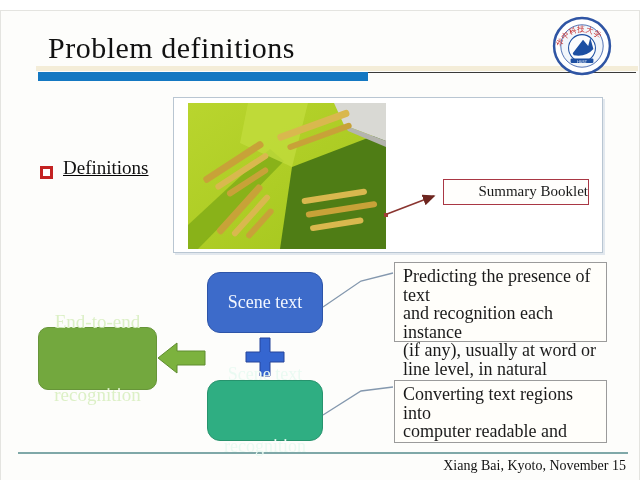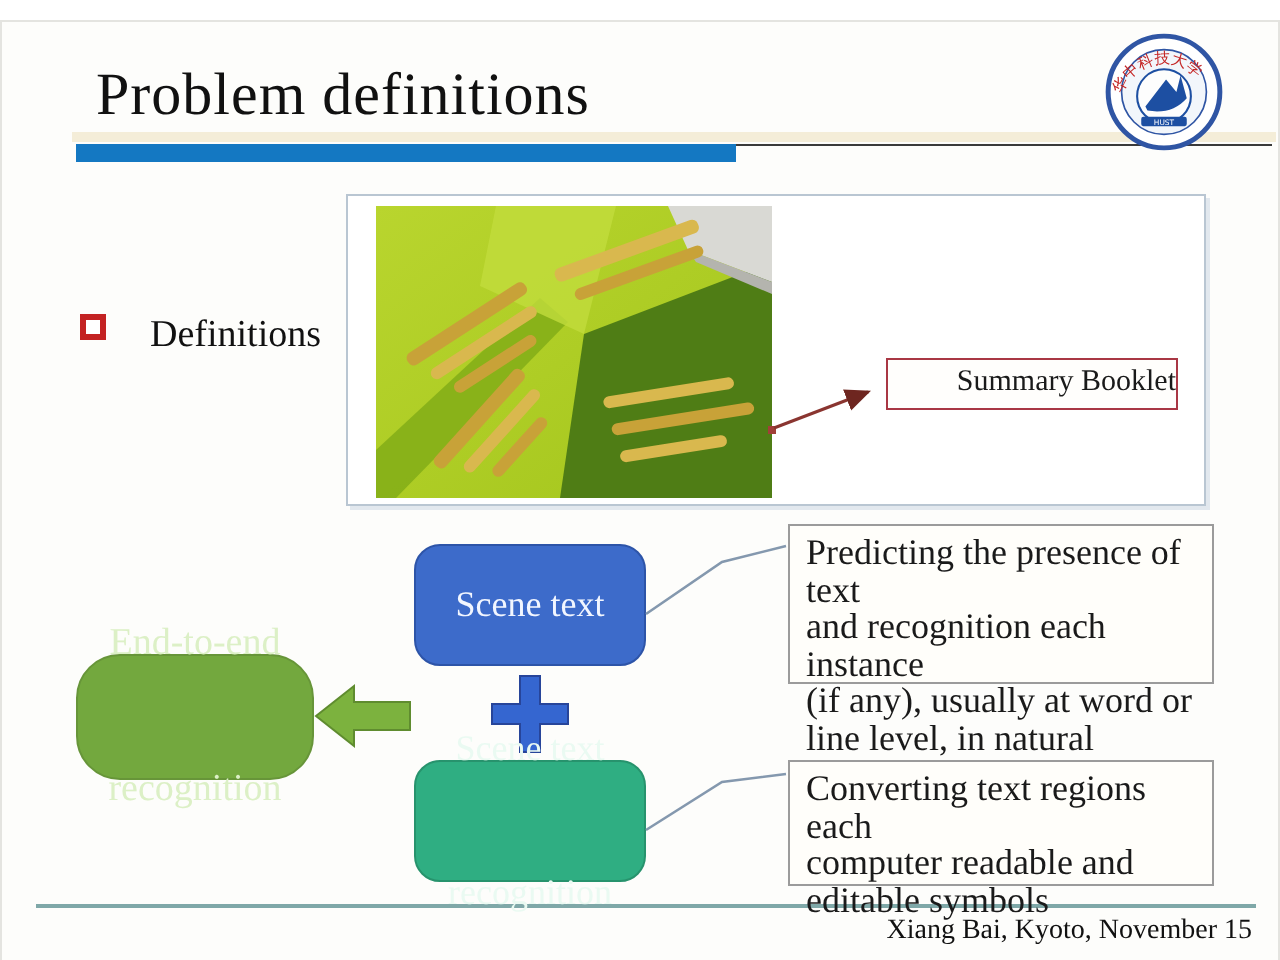--- a/index.html
+++ b/index.html
@@ -11,21 +11,21 @@
   .abs { position:absolute; }
 
   .title { left:48px; top:21px; font-size:30px; color:#111; letter-spacing:0.5px; }
 
   .cream-band { left:36px; top:56px; width:602px; height:5px; background:#f4edd8; }
   .blue-bar   { left:38px; top:62px; width:330px; height:9px; background:#1478c2; }
   .thin-rule  { left:368px; top:62px; width:268px; height:1px; background:#3a3a3a; }
 
   .logo { left:552px; top:6px; width:60px; height:60px; }
 
-  .def-row { left:40px; top:147px; display:flex; align-items:flex-start; gap:22px; }
+  .def-row { left:40px; top:147px; display:flex; align-items:flex-end; gap:10px;text-decoration:underline; }
   .def-square { width:13px; height:13px; border:3px solid #c32222; background:#fff; }
   .def-label { font-size:19px; color:#111; }
 
   .panel {
     left:173px; top:87px; width:430px; height:156px; background:#ffffff;
     border:1px solid #b9c6d2; box-shadow:2px 2px 0 #e2e8ee; z-index:2;
   }
   .photo { position:absolute; left:14px; top:5px; width:198px; height:146px; }
 
   .summary-label {
@@ -34,21 +34,21 @@
     font-size:15px; color:#1a1a1a; z-index:7;
   }
 
   .node {
     width:116px; height:61px; border-radius:13px; display:flex; flex-direction:column;
     align-items:center; justify-content:center; font-size:18px; line-height:1.28;
     z-index:3; text-align:center;gap:48px;
   }
   .det-box { left:207px; top:262px; background:#3d6bca; border:1px solid #2d54a8; color:#f2f6ff; }
   .rec-box { left:207px; top:370px; background:#2fae82; border:1px solid #27936d; color:#eafaf2; }
-  .e2e-box { left:38px;  top:317px; width:119px; height:63px; border-radius:22px;
+  .e2e-box { left:38px;  top:317px; width:119px; height:63px; border-radius:10px;
              background:#73a83e; border:1px solid #679539; color:#dcf0c6; font-size:19px; }
 
   .plus { left:243px; top:325px; width:44px; height:44px; z-index:3; }
 
   .callout {
     width:213px; border:1px solid #9b9b9b; background:#fffefa;
     padding:4px 8px; font-size:18px; line-height:18.5px; color:#1a1a1a; z-index:3;
   }
   .callout1 { left:394px; top:252px; height:80px; }
   .callout2 { left:394px; top:370px; height:63px; }
@@ -144,23 +144,22 @@
     <div>recognition</div>
   </div>
 
   <div class="abs callout callout1">
     <div>Predicting the presence of text</div>
     <div>and recognition each instance</div>
     <div>(if any), usually at word or</div>
     <div>line level, in natural scenes</div>
   </div>
   <div class="abs callout callout2">
-    <div>Converting text regions each</div>
+    <div>Converting text regions into</div>
     <div>computer readable and</div>
-    <div>editable symbols</div>
   </div>
 
   <svg class="abs overlay" viewBox="0 0 640 480">
     <defs>
       <marker id="redhead" markerWidth="9" markerHeight="8" refX="7" refY="3.5" orient="auto">
         <path d="M0,0 L8,3.5 L0,7 Z" fill="#6e2620"></path>
       </marker>
     </defs>
 
     <rect x="384" y="203" width="4" height="4" fill="#a04038"></rect>

